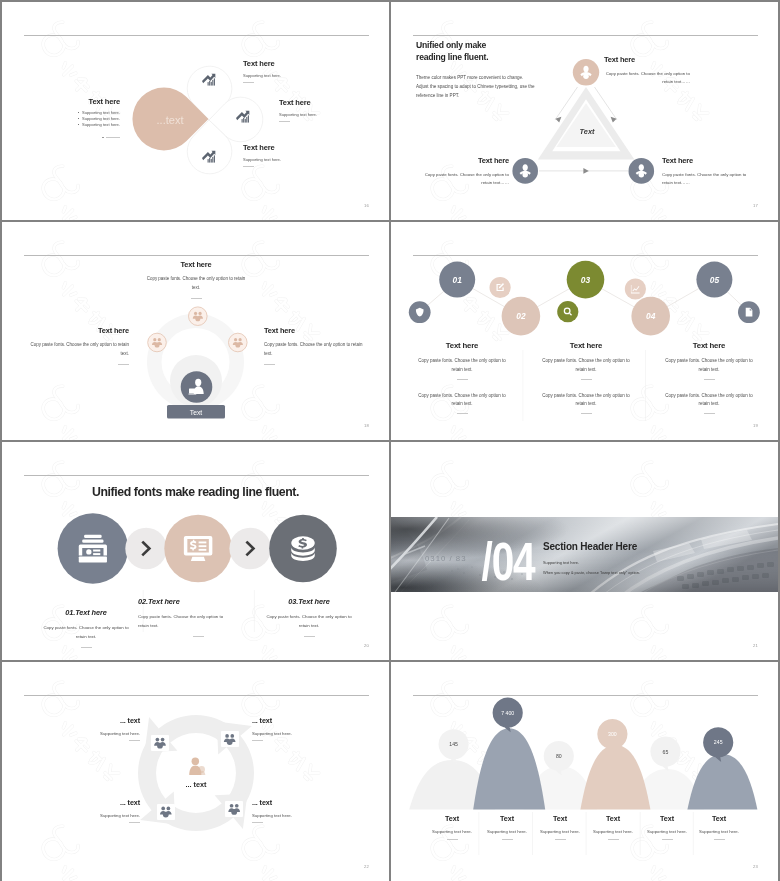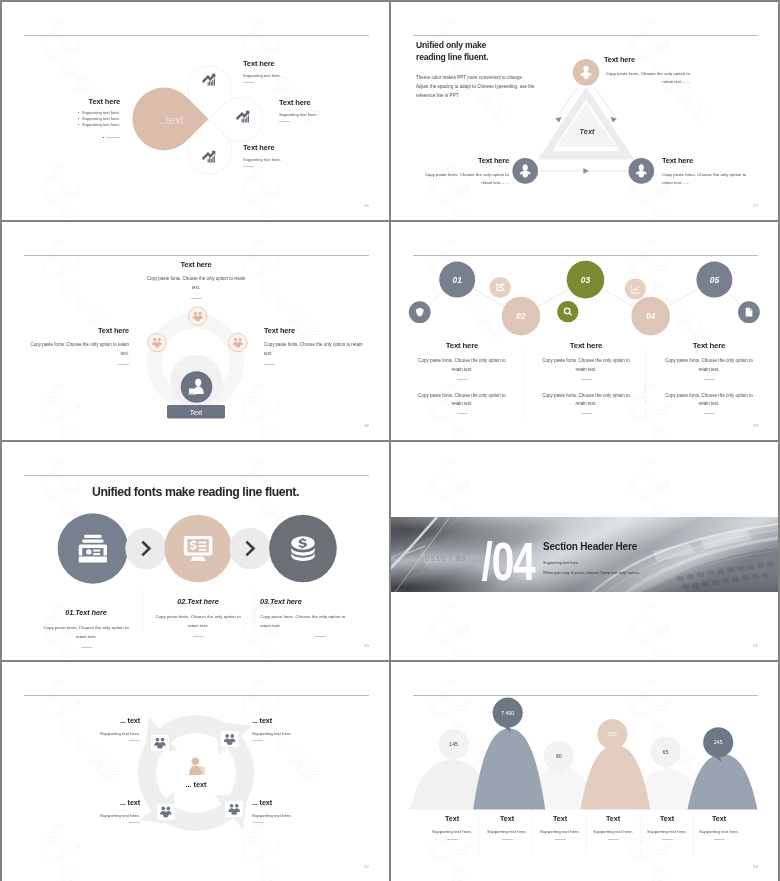--- a/index.html
+++ b/index.html
@@ -517,29 +517,29 @@
     </svg>
 
     <div style="position:absolute;left:24px;top:166px;width:120px;text-align:center;z-index:4">
       <div class="ttl" style="font-size:7.4px;font-style:italic;letter-spacing:-.1px">01.Text here</div>
       <div style="font-size:4.4px;color:#4d4d4d;margin-top:7px;line-height:2.0">
         <div>Copy paste fonts. Choose the only option to</div>
           <div>retain text.</div>
       </div>
       <div class="dash" style="width:11px;margin:5px auto 0"></div>
     </div>
-    <div style="position:absolute;left:136px;top:155px;width:120px;text-align:center;z-index:4">
+    <div style="position:absolute;left:136px;top:155px;width:120px;text-align:left;z-index:4">
       <div class="ttl" style="font-size:7.4px;font-style:italic;letter-spacing:-.1px">02.Text here</div>
       <div style="font-size:4.4px;color:#4d4d4d;margin-top:7px;line-height:2.0">
         <div>Copy paste fonts. Choose the only option to</div>
           <div>retain text.</div>
       </div>
       <div class="dash" style="width:11px;margin:5px auto 0"></div>
     </div>
-    <div style="position:absolute;left:258px;top:155px;width:120px;text-align:left;z-index:4">
+    <div style="position:absolute;left:247px;top:155px;width:120px;text-align:center;z-index:4">
       <div class="ttl" style="font-size:7.4px;font-style:italic;letter-spacing:-.1px">03.Text here</div>
       <div style="font-size:4.4px;color:#4d4d4d;margin-top:7px;line-height:2.0">
         <div>Copy paste fonts. Choose the only option to</div>
           <div>retain text.</div>
       </div>
       <div class="dash" style="width:11px;margin:5px auto 0"></div>
     </div>
 
     <div class="pg">20</div>
   </div>

